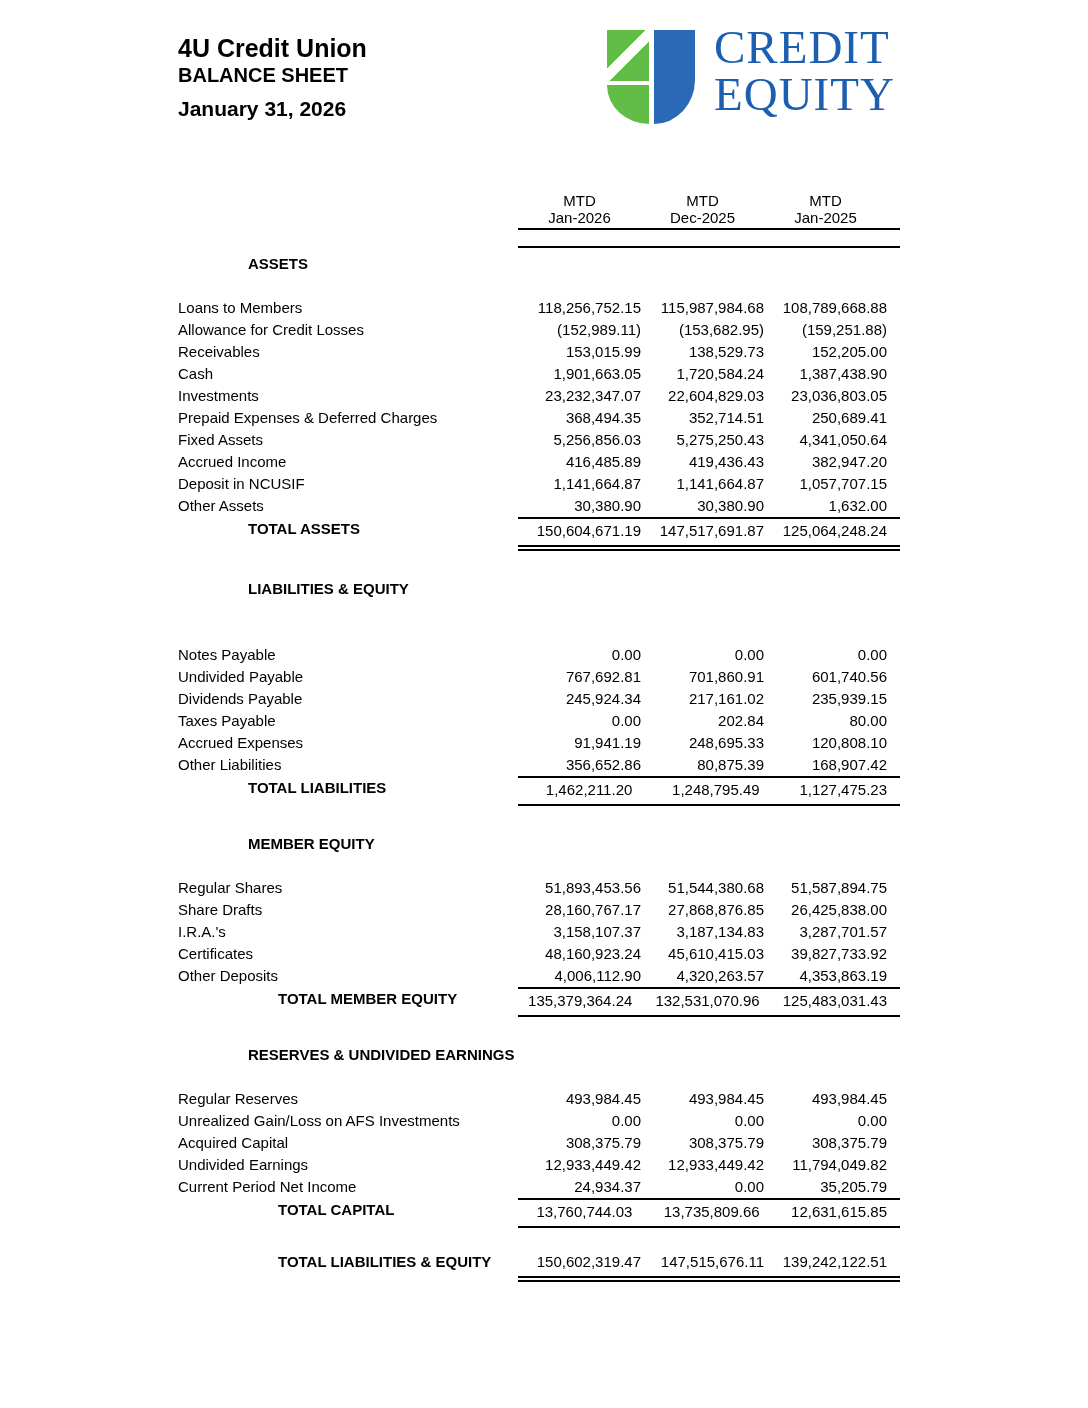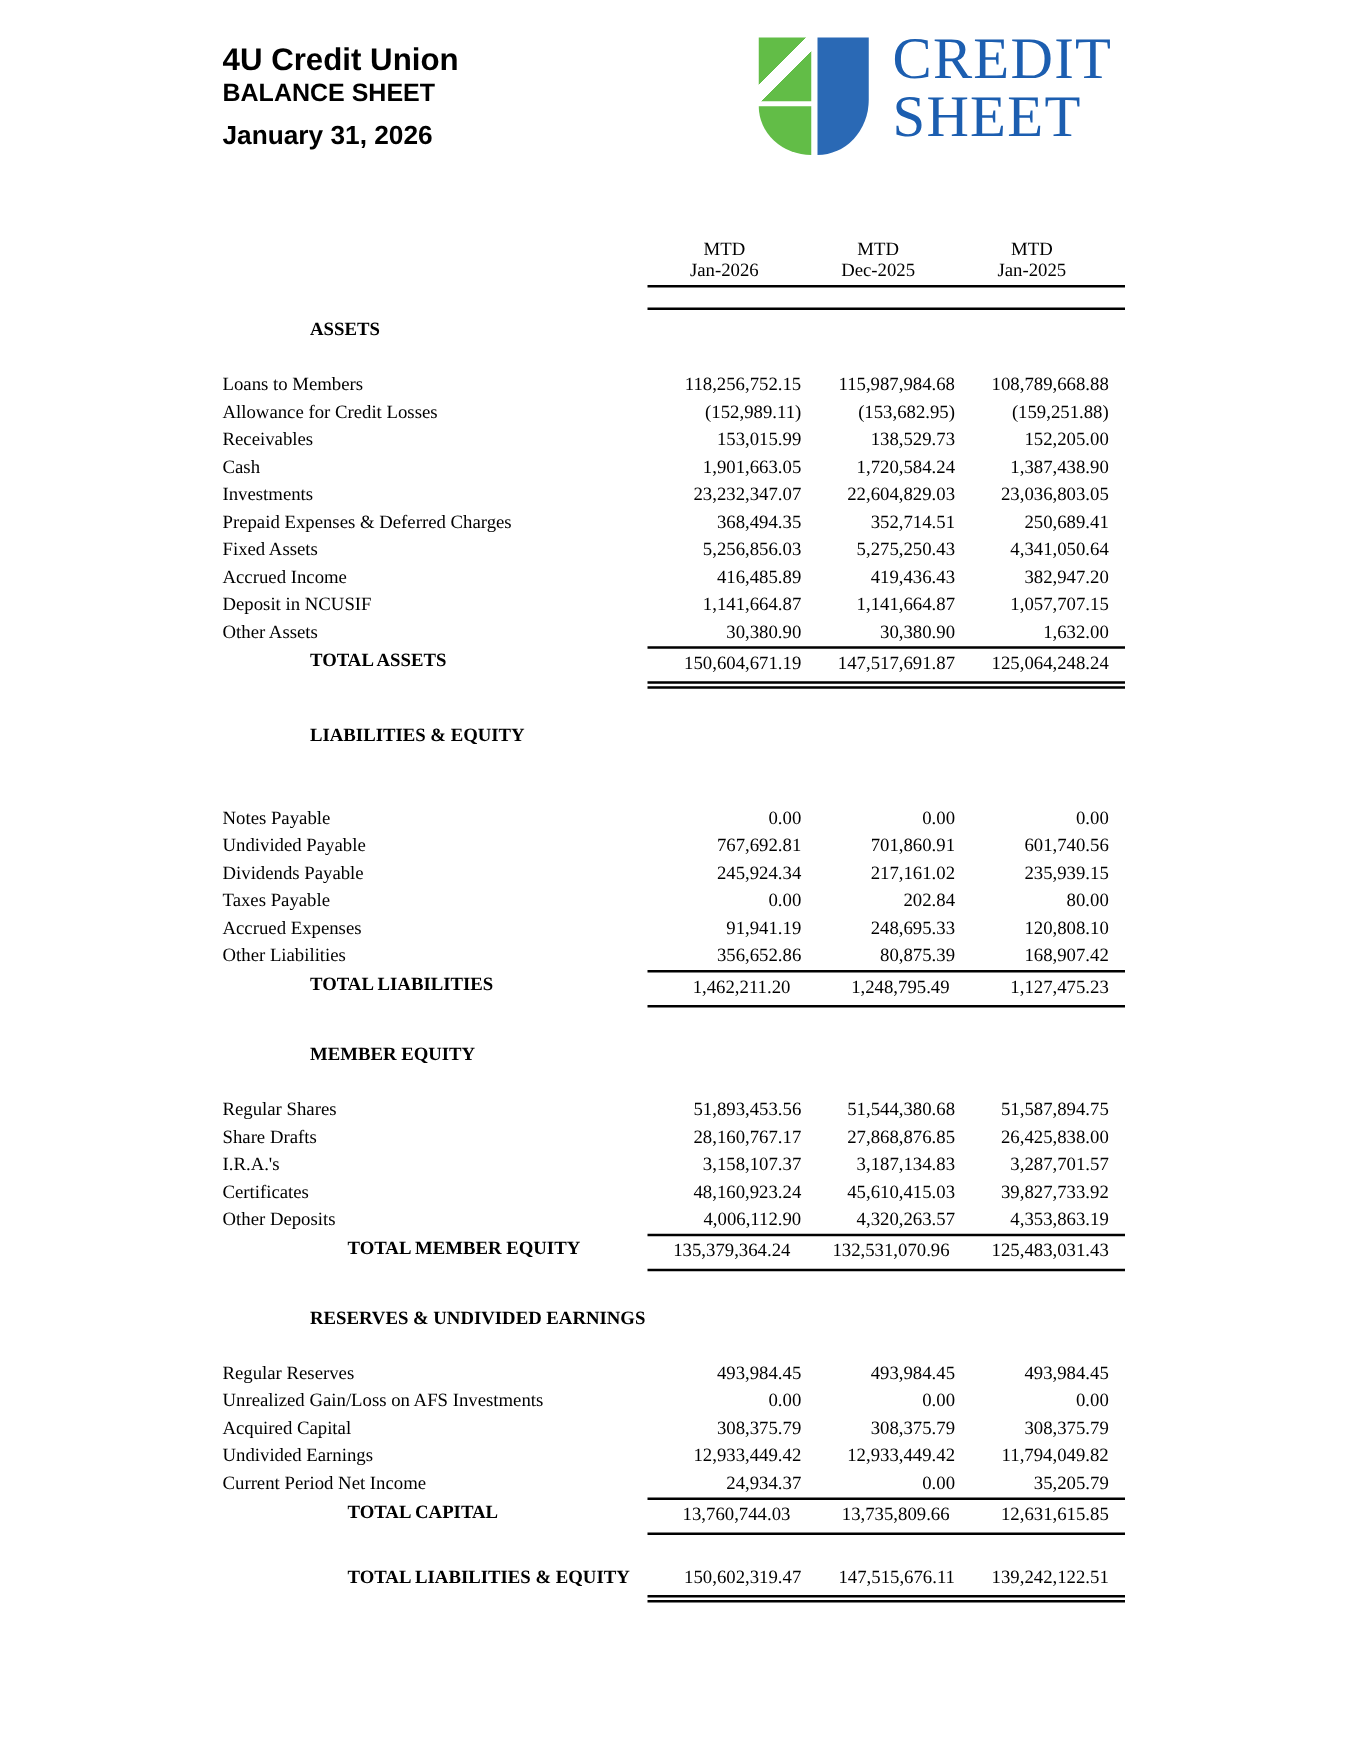--- a/index.html
+++ b/index.html
@@ -37,21 +37,21 @@
     background:var(--logo_blue);border-bottom-right-radius:41px 44px;
   }
   .logo-text{
     font-family:"Liberation Serif","DejaVu Serif",serif;
     color:var(--logo_text_blue);
     font-size:47px;line-height:47px;letter-spacing:1px;margin-top:-6px;white-space:nowrap;
   }
 
   
   .sheet{position:absolute;left:178px;top:190px;width:726px;font-size:15px;line-height:22px;}
-  .row{display:grid;grid-template-columns:340px 386px;font-family:Liberation Serif, serif;}
+  .row{display:grid;grid-template-columns:340px 386px;}
   .label{white-space:nowrap;}
   .nums{display:grid;grid-template-columns:1fr 1fr 1fr;padding-right:17px;box-sizing:border-box;}
   .num{text-align:right;white-space:nowrap;}
 
   .head-row .nums{border-bottom:2px solid #000;}
   .col-h{text-align:center;line-height:17px;padding-top:2px;padding-bottom:2px;}
   .head-gap{height:18px;}
   .head-gap .nums{border-bottom:2px solid #000;}
 
   .blank{height:22px;}
@@ -77,21 +77,21 @@
   </div>
 
   <div class="logo">
     <div class="mark">
       <div class="mark-green-top"></div>
       <div class="mark-green-bottom"></div>
       <div class="mark-blue-bar"></div>
     </div>
     <div class="logo-text">
       <div>CREDIT</div>
-      <div>SHEET</div>
+      <div>EQUITY</div>
     </div>
   </div>
 
   <div class="sheet">
 
     <div class="row head-row">
       <div class="label"></div>
       <div class="nums">
         <div class="col-h">
           <div>MTD</div>

